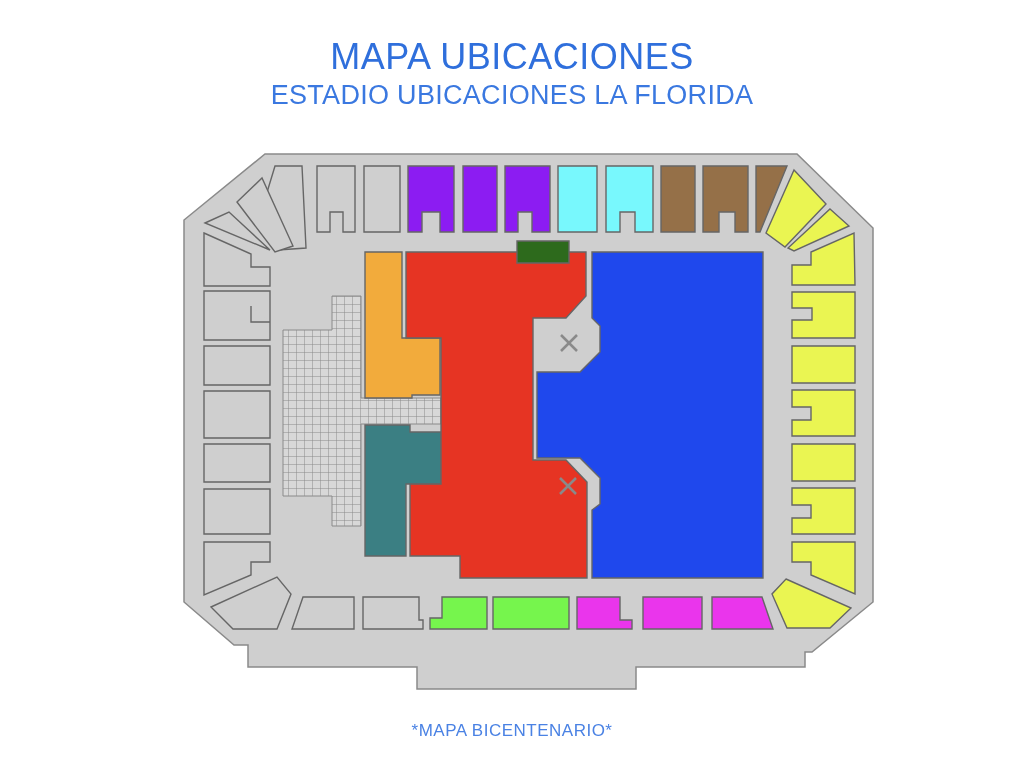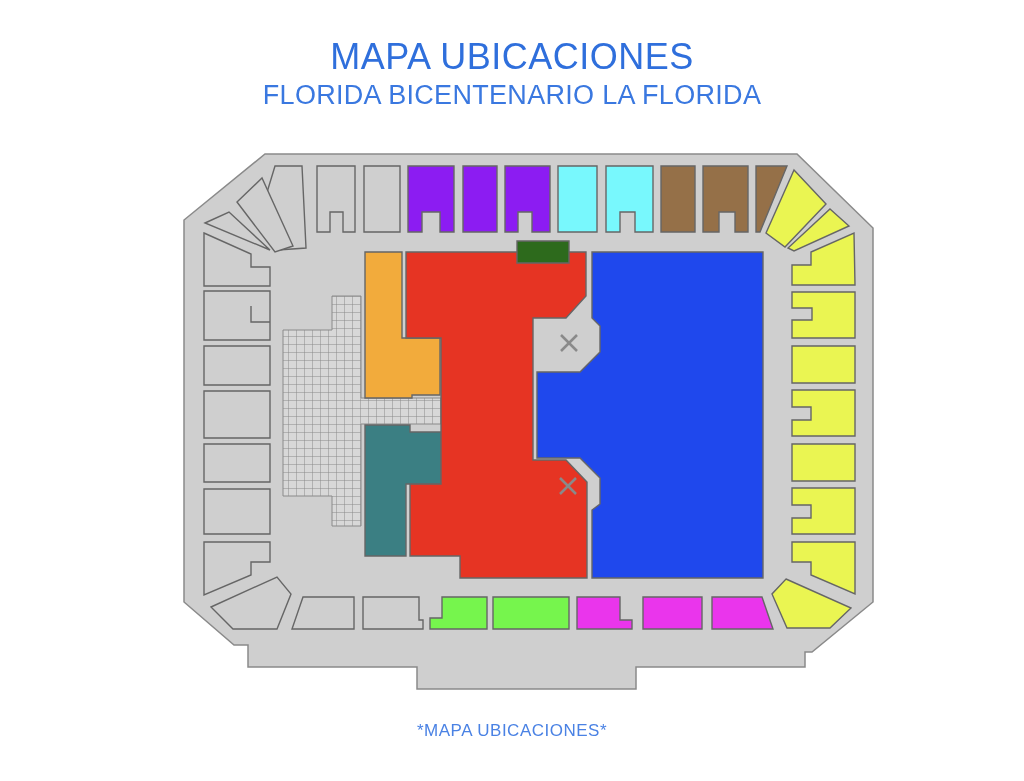--- a/index.html
+++ b/index.html
@@ -11,21 +11,21 @@
               color: #3a78e0; font-size: 27px; letter-spacing: 0.3px; }
   .footnote { position: absolute; left: 0; width: 1024px; top: 721px; text-align: center;
               color: #4a82e4; font-size: 17px; letter-spacing: 0.5px; }
   svg.map { position: absolute; left: 0; top: 0; }
   .sec { stroke: #666; stroke-width: 1.4; }
 </style>
 </head>
 <body>
 
 <div class="title">MAPA UBICACIONES</div>
-<div class="subtitle">FLORIDA BICENTENARIO LA FLORIDA</div>
+<div class="subtitle">ESTADIO UBICACIONES LA FLORIDA</div>
 
 <svg class="map" width="1024" height="781" viewBox="0 0 1024 781">
   <defs>
     <pattern id="grid" width="8" height="8" patternUnits="userSpaceOnUse">
       <rect width="8" height="8" fill="#d8d8d8"></rect>
       <path d="M0 0 H8 M0 0 V8" stroke="#8a8a8a" stroke-width="1" fill="none"></path>
     </pattern>
   </defs>
 
   <path d="M265 154 L797 154 L873 228 L873 602 L812 652 L805 652 L805 667 L636 667 L636 689 L417 689 L417 667 L248 667 L248 645 L234 645 L184 602 L184 220 Z" fill="#cfcfcf" stroke="#8a8a8a" stroke-width="1.5"></path>
@@ -88,13 +88,13 @@
   <g stroke="#8a8a8a" stroke-width="2.5">
     <line x1="561" y1="335" x2="577" y2="351"></line>
       <line x1="577" y1="335" x2="561" y2="351"></line>
   </g>
   <g stroke="#8a8a8a" stroke-width="2.5">
     <line x1="560" y1="478" x2="576" y2="494"></line>
       <line x1="576" y1="478" x2="560" y2="494"></line>
   </g>
 </svg>
 
-<div class="footnote">*MAPA UBICACIONES*</div>
+<div class="footnote">*MAPA BICENTENARIO*</div>
 
 </body></html>

